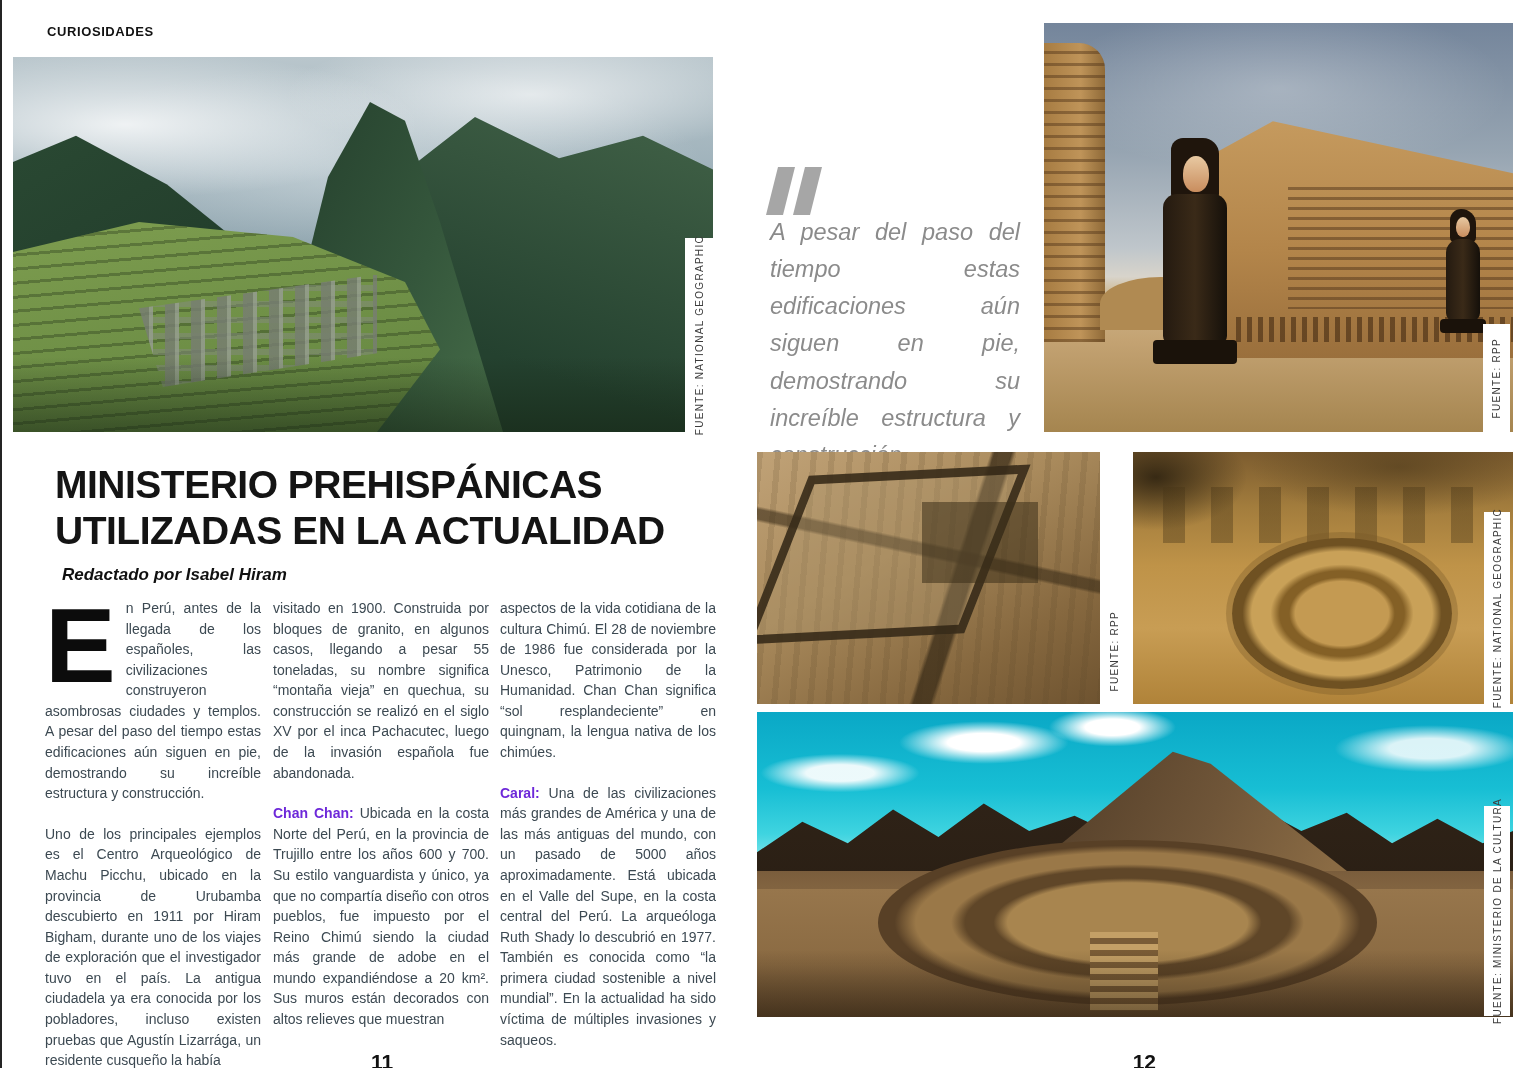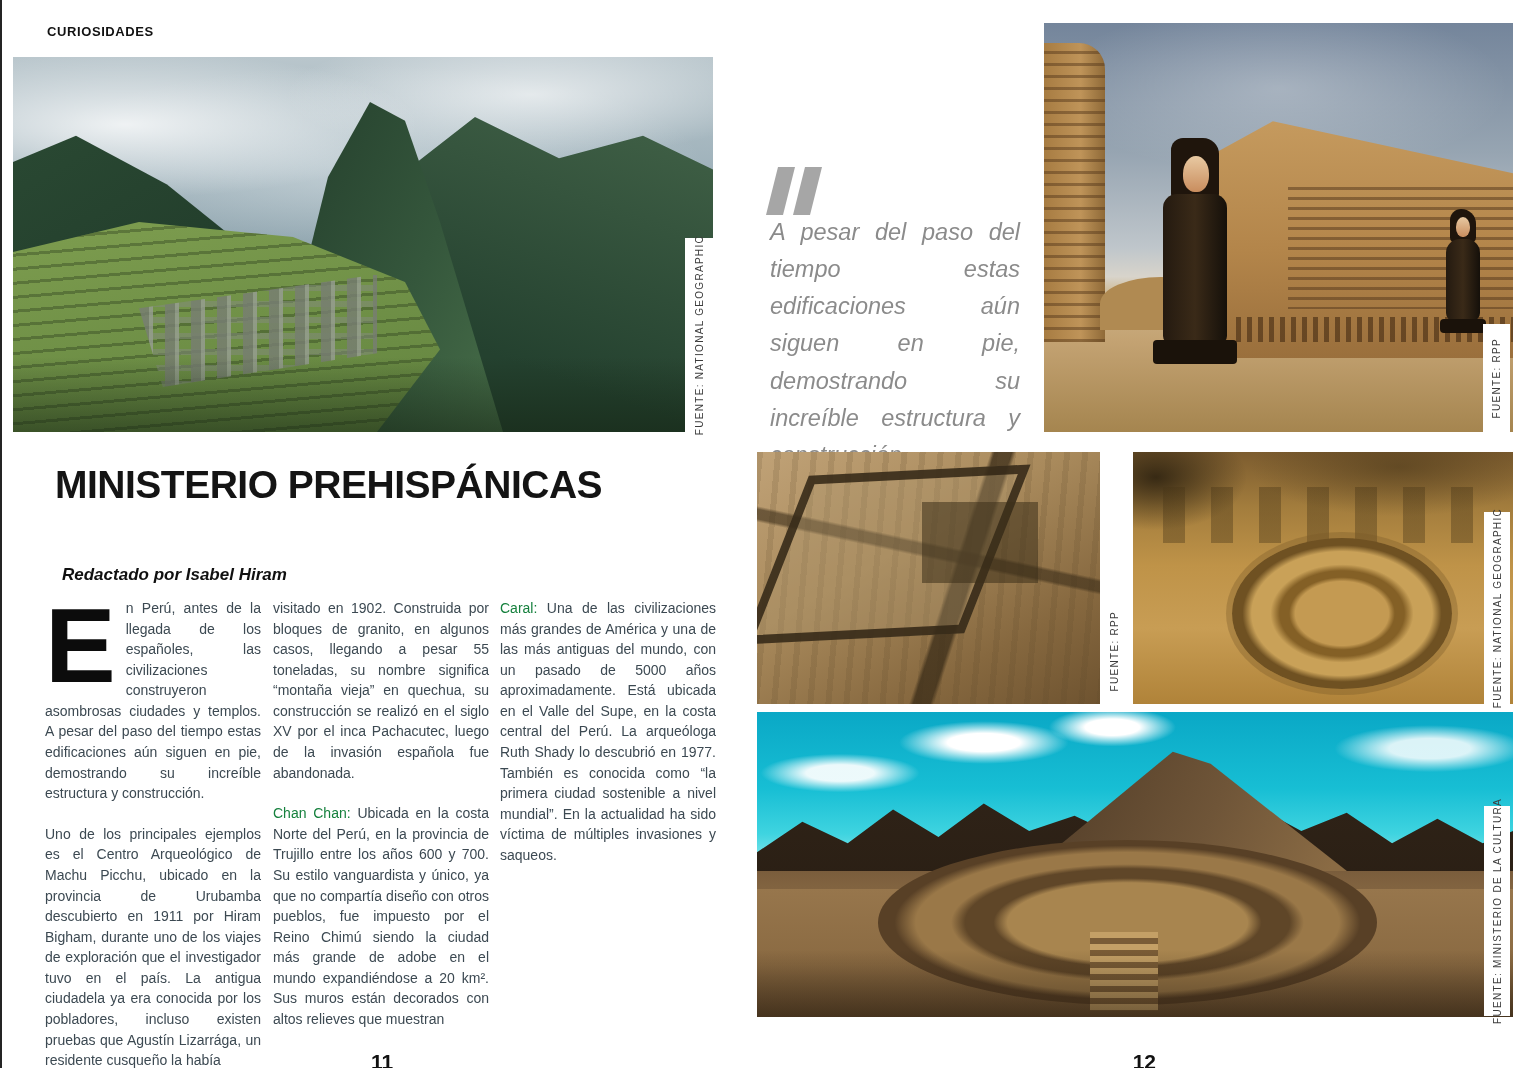--- a/index.html
+++ b/index.html
@@ -7,21 +7,21 @@
           font-family:"Liberation Sans",sans-serif;}
   .edge-line{position:absolute;left:0;top:0;width:2px;height:100%;background:#242424;}
 
   
   .kicker{position:absolute;left:47px;top:24px;font-size:13px;font-weight:800;letter-spacing:.6px;color:#121212;}
   .title{position:absolute;left:55px;top:462px;width:680px;font-size:39px;font-weight:900;
          line-height:1.17;letter-spacing:-.5px;color:#141414;}
   .byline{position:absolute;left:62px;top:565px;font-size:17px;font-weight:700;font-style:italic;color:#101010;}
   .col{position:absolute;top:598px;width:216px;font-size:14px;line-height:1.47;color:#3c4952;text-align:justify;}
   .col p{margin:0 0 20px 0;}
-  .col .lead{font-weight:400;color:#15803d;}
+  .col .lead{font-weight:700;color:#6d28d9;}
   .col1{left:45px;} .col2{left:273px;} .col3{left:500px;}
   .dropcap{float:left;font-size:106px;line-height:.8;font-weight:900;color:#0c0c0c;margin:5px 10px 2px 0;}
   .pagenum{position:absolute;top:1024px;width:44px;text-align:center;font-size:21px;font-weight:700;color:#111;margin-top:26px;}
   .pn-left{left:360px;} .pn-right{left:1112px;text-align:right;}
 
   
   .quote-marks{position:absolute;left:772px;top:167px;height:48px;}
   .qbar{display:inline-block;width:17px;height:48px;background:#a6a6a6;transform:skewX(-14deg);margin-right:10px;}
   .pull-quote{position:absolute;left:770px;top:214px;width:250px;font-size:23.5px;line-height:1.58;
               font-style:italic;color:#8b8b8b;text-align:justify;}
@@ -154,34 +154,36 @@
     <div class="layer machu-terrace"></div>
     <div class="layer machu-ruins"></div>
     <div class="layer machu-fg"></div>
   </div>
   <div class="vcap cap-machu">
     <span>FUENTE: NATIONAL GEOGRAPHIC</span>
   </div>
 
   <div class="title">
     <div>MINISTERIO PREHISPÁNICAS</div>
+    <div>UTILIZADAS EN LA ACTUALIDAD</div>
   </div>
   <div class="byline">Redactado por Isabel Hiram</div>
 
   <div class="col col1">
     <p><span class="dropcap">E</span><span>n Perú, antes de la llegada de los españoles, las civilizaciones construyeron asombrosas ciudades y templos. A pesar del paso del tiempo estas edificaciones aún siguen en pie, demostrando su increíble estructura y construcción.</span></p>
     <p>Uno de los principales ejemplos es el Centro Arqueológico de Machu Picchu, ubicado en la provincia de Urubamba descubierto en 1911 por Hiram Bigham, durante uno de los viajes de exploración que el investigador tuvo en el país. La antigua ciudadela ya era conocida por los pobladores, incluso existen pruebas que Agustín Lizarrága, un residente cusqueño la había</p>
   </div>
 
   <div class="col col2">
-    <p>visitado en 1902. Construida por bloques de granito, en algunos casos, llegando a pesar 55 toneladas, su nombre significa “montaña vieja” en quechua, su construcción se realizó en el siglo XV por el inca Pachacutec, luego de la invasión española fue abandonada.</p>
+    <p>visitado en 1900. Construida por bloques de granito, en algunos casos, llegando a pesar 55 toneladas, su nombre significa “montaña vieja” en quechua, su construcción se realizó en el siglo XV por el inca Pachacutec, luego de la invasión española fue abandonada.</p>
     <p><span class="lead">Chan Chan:</span><span> Ubicada en la costa Norte del Perú, en la provincia de Trujillo entre los años 600 y 700. Su estilo vanguardista y único, ya que no compartía diseño con otros pueblos, fue impuesto por el Reino Chimú siendo la ciudad más grande de adobe en el mundo expandiéndose a 20 km². Sus muros están decorados con altos relieves que muestran</span></p>
   </div>
 
   <div class="col col3">
+    <p>aspectos de la vida cotidiana de la cultura Chimú. El 28 de noviembre de 1986 fue considerada por la Unesco, Patrimonio de la Humanidad. Chan Chan significa “sol resplandeciente” en quingnam, la lengua nativa de los chimúes.</p>
     <p><span class="lead">Caral:</span><span> Una de las civilizaciones más grandes de América y una de las más antiguas del mundo, con un pasado de 5000 años aproximadamente. Está ubicada en el Valle del Supe, en la costa central del Perú. La arqueóloga Ruth Shady lo descubrió en 1977. También es conocida como “la primera ciudad sostenible a nivel mundial”. En la actualidad ha sido víctima de múltiples invasiones y saqueos.</span></p>
   </div>
 
   <div class="pagenum pn-left">11</div>
 
   <div class="quote-marks">
     <span class="qbar"></span><span class="qbar"></span>
   </div>
   <div class="pull-quote">A pesar del paso del tiempo estas edificaciones aún siguen en pie, demostrando su increíble estructura y construcción.</div>
 

